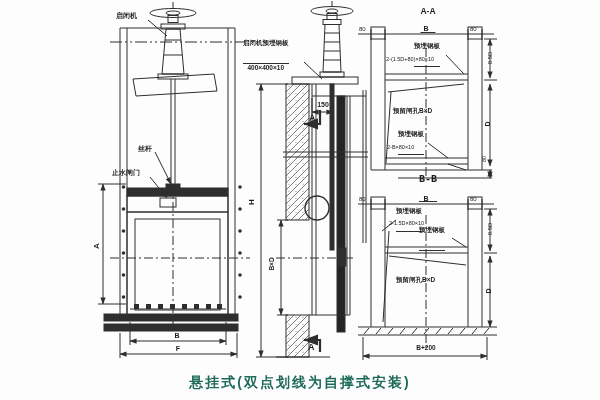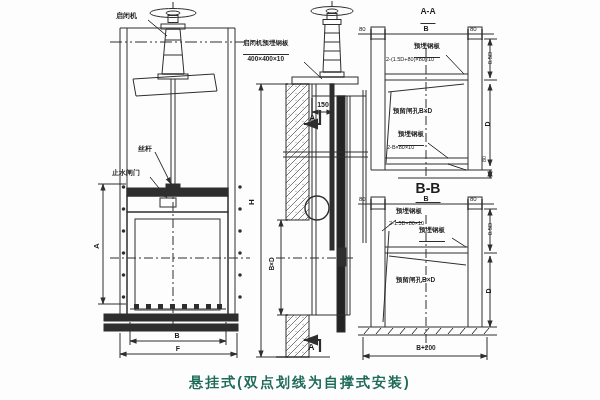--- a/index.html
+++ b/index.html
@@ -2,21 +2,21 @@
 <html><head>
 <meta charset="utf-8">
 <style>
   html,body{margin:0;padding:0;}
   #stage{position:relative;width:600px;height:400px;background:#fdfdfd;overflow:hidden;
          font-family:"Liberation Sans",sans-serif;}
   #stage svg{position:absolute;left:0;top:0;}
   .lbl{position:absolute;color:#1d1d1d;white-space:nowrap;line-height:1;}
   .rot{transform:translate(-50%,-50%) rotate(-90deg);}
   .ctr{transform:translateX(-50%);}
-  .ul{border-bottom:1px solid #2e2e2e;padding-bottom:7px;}
+  .ul{border-bottom:1px solid #2e2e2e;padding-bottom:16px;}
   .b{font-weight:bold;}
   .note{display:flex;flex-direction:column;align-items:center;}
   .note span{display:block;}
   #caption{position:absolute;left:0;top:374px;width:600px;text-align:center;
            font-size:14px;font-weight:bold;letter-spacing:2px;color:#1f6b5a;}
   #badge{position:absolute;left:195px;top:172px;width:54px;height:31px;border-radius:16px;
          background:#3a3a3a;color:#fff;display:flex;align-items:center;justify-content:center;
          font-size:13px;font-weight:bold;box-shadow:0 1px 3px rgba(0,0,0,.45);}
 </style>
 </head>
@@ -271,21 +271,21 @@
 <span class="lbl" style="left:470px;top:26px;font-size:6px;">80</span>
 <span class="lbl ctr ul b" style="left:427px;top:43px;font-size:6.5px;">预埋钢板</span>
 <span class="lbl" style="left:386px;top:57px;font-size:5.5px;">2-(1.5D+80)×80×10</span>
 <span class="lbl rot" style="left:490px;top:58px;font-size:6px;">0.5D</span>
 <span class="lbl b" style="left:393px;top:108px;font-size:6.5px;">预留闸孔B×D</span>
 <span class="lbl ul b" style="left:398px;top:131px;font-size:6.5px;">预埋钢板</span>
 <span class="lbl" style="left:387px;top:145px;font-size:5.5px;">2-B×80×10</span>
 <span class="lbl rot b" style="left:487px;top:124px;font-size:7px;">D</span>
 <span class="lbl rot" style="left:485px;top:159px;font-size:5.5px;">80</span>
 
-<span class="lbl ctr ul b" style="left:428px;top:181px;font-size:14px;">B-B</span>
+<span class="lbl ctr ul b" style="left:428px;top:175px;font-size:10px;font-family:Liberation Mono, monospace;">B-B</span>
 <span class="lbl" style="left:359px;top:196px;font-size:6px;">80</span>
 <span class="lbl ctr b" style="left:426px;top:195px;font-size:7px;">B</span>
 <span class="lbl" style="left:470px;top:196px;font-size:6px;">80</span>
 <span class="lbl ul b" style="left:396px;top:208px;font-size:6.5px;">预埋钢板</span>
 <span class="lbl" style="left:389px;top:221px;font-size:5.5px;">2-1.5D×80×10</span>
 <span class="lbl ul b" style="left:419px;top:227px;font-size:6.5px;">预埋钢板</span>
 <span class="lbl rot" style="left:490px;top:229px;font-size:6px;">0.5D</span>
 <span class="lbl b" style="left:396px;top:277px;font-size:6.5px;">预留闸孔B×D</span>
 <span class="lbl rot b" style="left:488px;top:291px;font-size:7px;">D</span>
 <span class="lbl ctr b" style="left:426px;top:345px;font-size:6.5px;">B+200</span>

